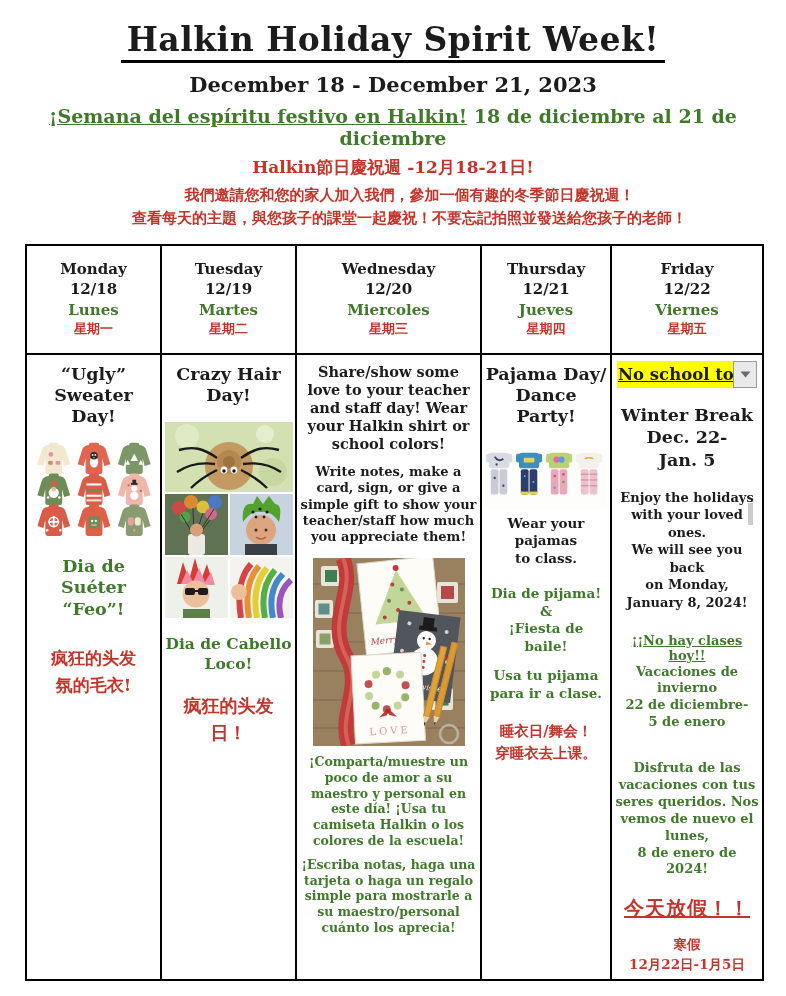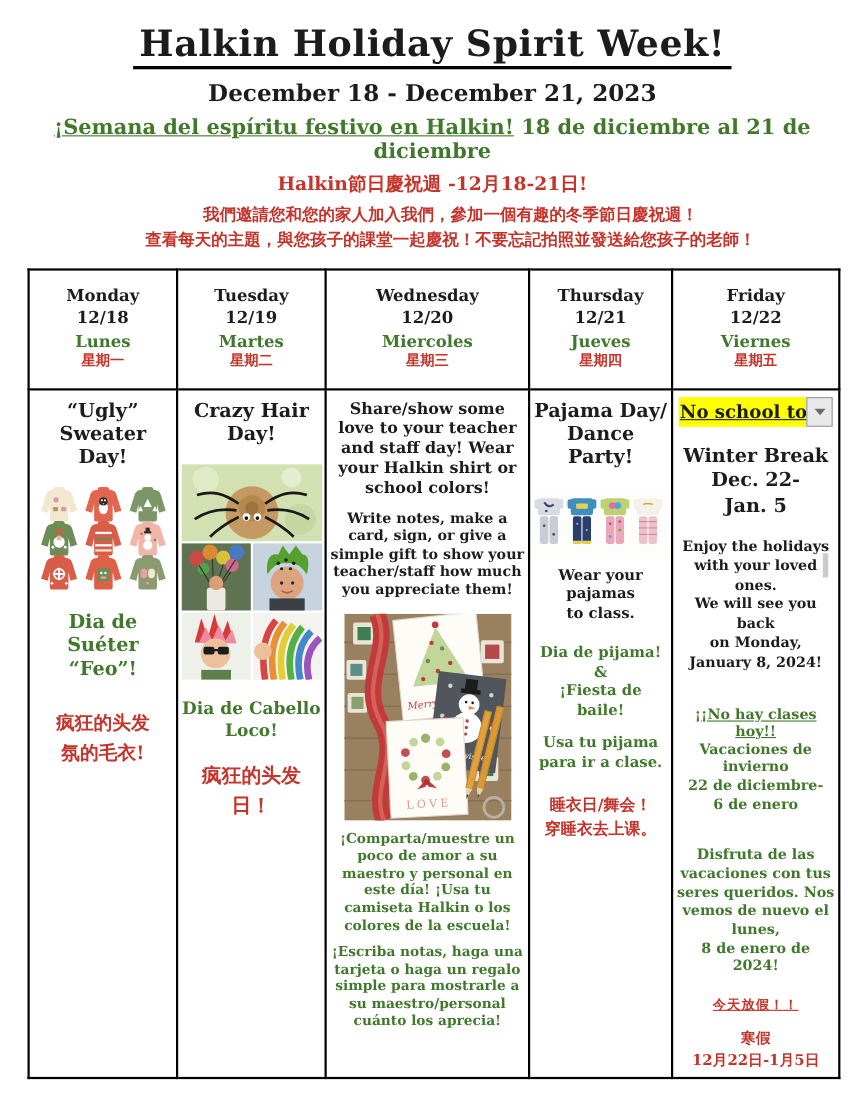--- a/index.html
+++ b/index.html
@@ -63,24 +63,24 @@
   .thu-zh { font-size: 14.5px; font-weight: 700; margin-top: 20px; }
   .thu-zh2 { margin-top: 3px; }
 
   
   td.fri-cell { position: relative; }
   .combo { display: flex; align-items: stretch; justify-content: center; margin-top: 2px; height: 27px; }
   .combo-value { background: #ffff00; font-size: 16.5px; font-weight: 700; text-decoration: underline; line-height: 27px; padding: 0 1px; white-space: nowrap; overflow: hidden; max-width: 116px; }
   .combo-btn { width: 24px; height: 27px; background: #e9e9e9; border: 1px solid #9a9a9a; display: flex; align-items: center; justify-content: center; }
   .fri-title { font-size: 17.5px; font-weight: 700; margin-top: 16px; line-height: 1.3; }
   .fri-en { font-size: 13px; font-weight: 600; margin-top: 17px; line-height: 1.35; }
-  .fri-es-h { font-size: 13px; font-weight: 700; margin-top: 31px; }
+  .fri-es-h { font-size: 13px; font-weight: 700; margin-top: 21px; }
   .fri-es1 { font-size: 13px; font-weight: 700; line-height: 1.3; margin-top: 1px; }
   .fri-es2 { font-size: 13px; font-weight: 700; line-height: 1.3; margin-top: 29px; }
-  .fri-zh-h { font-size: 12px; font-weight: 700; margin-top: 17px; letter-spacing: 1px; }
+  .fri-zh-h { font-size: 20px; font-weight: 700; margin-top: 17px; letter-spacing: 1px; }
   .fri-zh1 { font-size: 13.5px; font-weight: 700; margin-top: 13px; line-height: 1.45; }
   .scroll-thumb { position: absolute; right: 9px; top: 148px; width: 5px; height: 22px; background: #cbcbcb; }
 </style>
 </head>
 <body>
 
 <div class="page">
 
   <div class="hd">
     <div class="title-wrap">
@@ -490,21 +490,21 @@
         <div class="fri-en pre">Enjoy the holidays
 with your loved ones.
 We will see you back
 on  Monday,
 January 8, 2024!</div>
         <div class="scroll-thumb"></div>
         <div class="fri-es-h g u">¡¡No hay clases hoy!!</div>
         <div class="fri-es1 g pre">Vacaciones de
 invierno
 22 de diciembre-
-6 de enero</div>
+5 de enero</div>
         <div class="fri-es2 g pre">Disfruta de las
 vacaciones con tus
 seres queridos. Nos
 vemos de nuevo el
 lunes,
 8 de enero de 2024!</div>
         <div class="fri-zh-h r u">今天放假！！</div>
         <div class="fri-zh1 r pre">寒假
 12月22日-1月5日</div>
 

